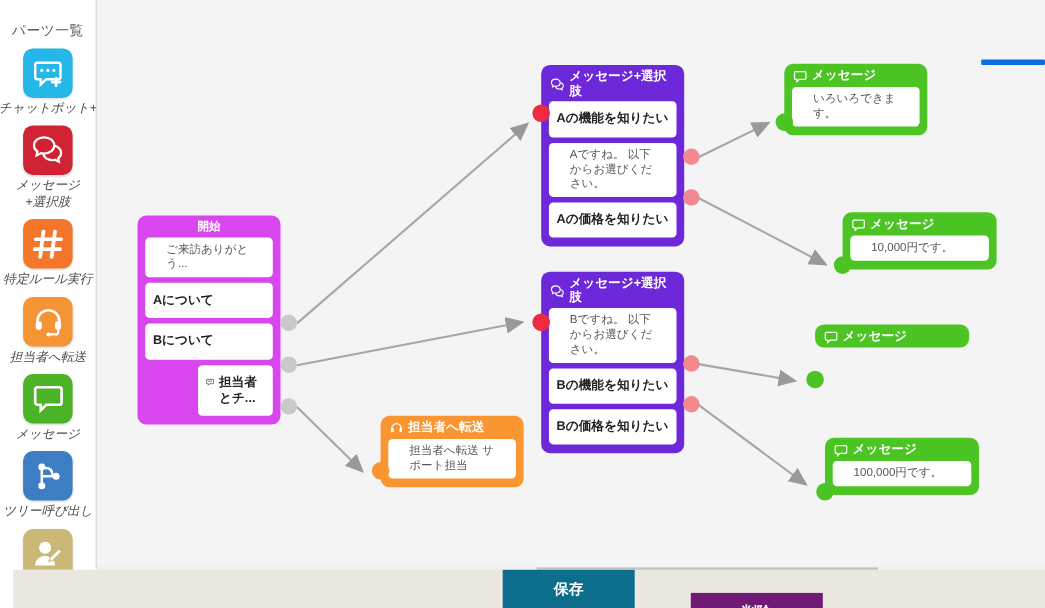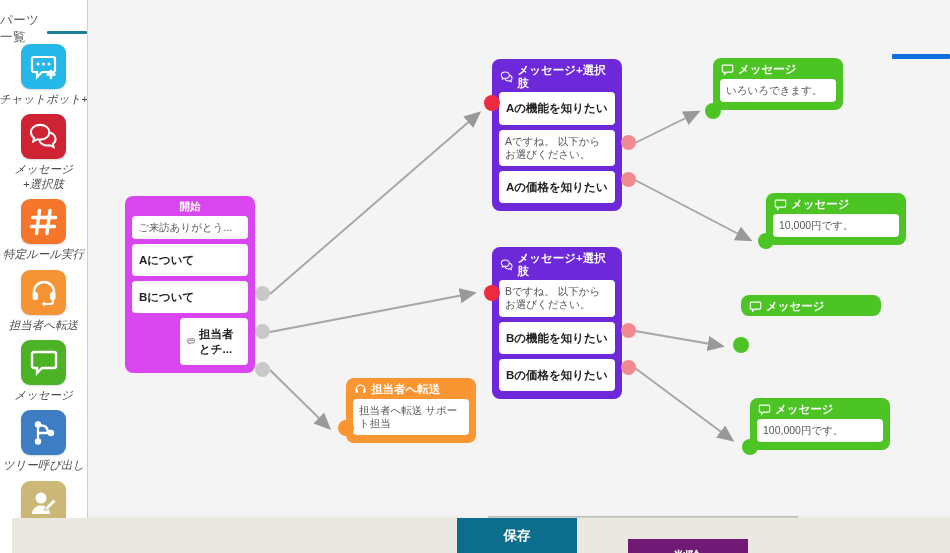--- a/index.html
+++ b/index.html
@@ -11,21 +11,21 @@
   }
   .app{position:relative;width:950px;height:553px;}
 
   
   .sidebar{
     position:absolute;left:0;top:0;width:87px;height:518px;
     background:#ffffff;border-right:1px solid #d0d0d0;
     overflow:hidden;
   }
   .sb-head{
-    height:38px;display:flex;flex-direction:row;align-items:center;justify-content:flex-start;
+    height:38px;display:flex;flex-direction:column;align-items:center;justify-content:flex-start;
     padding-top:20px;box-sizing:border-box;
   }
   .sb-head-title{font-size:12.5px;color:#555;letter-spacing:.5px;}
   .sb-head-rule{width:56px;height:3px;background:#1b7e95;margin-top:6px;border-radius:1px;}
   .sb-list{padding-top:6px;font-style:italic;}
   .sb-item{
     display:flex;flex-direction:column;align-items:center;
     margin-bottom:8px;cursor:pointer;
   }
   .sb-icon{
@@ -49,26 +49,26 @@
 
   .node{position:absolute;border-radius:8px;box-sizing:border-box;}
   .node-hd{
     display:flex;align-items:center;gap:4px;
     font-size:11.5px;color:#fff;font-weight:600;
     padding:5px 8px 3px 8px;line-height:1.1;
   }
   .node-body{padding:0 7px 8px 7px;}
   .slot{
     background:#fff;border-radius:4px;
-    padding:5px 6px;font-size:10.5px;color:#555;line-height:1.25;
+    padding:5px 19px;font-size:10.5px;color:#555;line-height:1.25;
     margin-bottom:5px;word-break:break-all;
   }
   .slot.bold{font-weight:bold;color:#222;font-size:11.5px;padding:9px 7px;}
   .slot:last-child{margin-bottom:0;}
-  .slot.withicon{display:flex;align-items:center;gap:4px;margin-left:48px;}
+  .slot.withicon{display:flex;gap:4px;margin-left:48px;}
 
   .node.start{background:#d946ef;width:130px;}
   .node.start .node-hd{justify-content:center;font-size:10.5px;font-weight:600;}
   .node.red{background:#6d28d9;width:130px;}
   .node.green{background:#4cc424;width:130px;}
   .node.orange{background:#fa9632;width:130px;}
 
   .dot{position:absolute;border-radius:50%;}
   .dot.gray{background:#c9c9c9;width:15px;height:15px;}
   .dot.red{background:#ed2a3f;width:16px;height:16px;}

